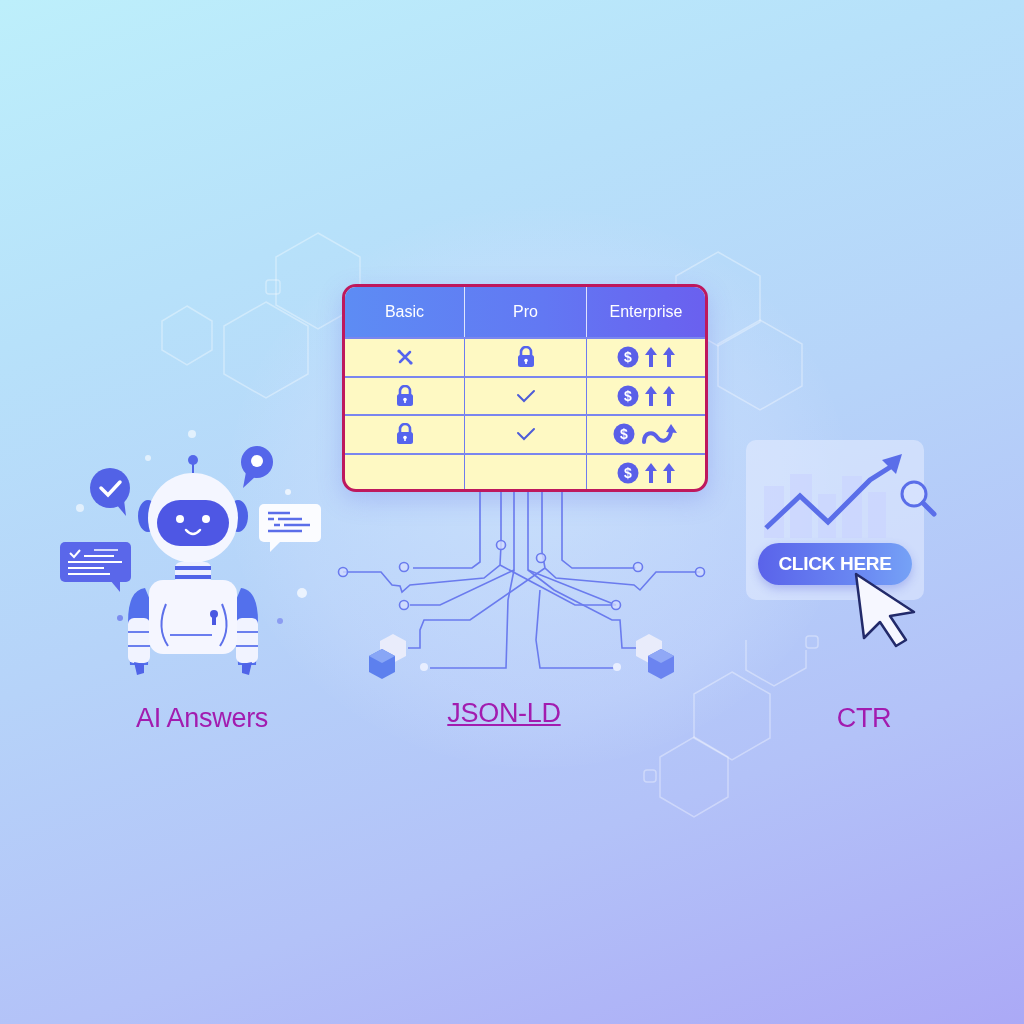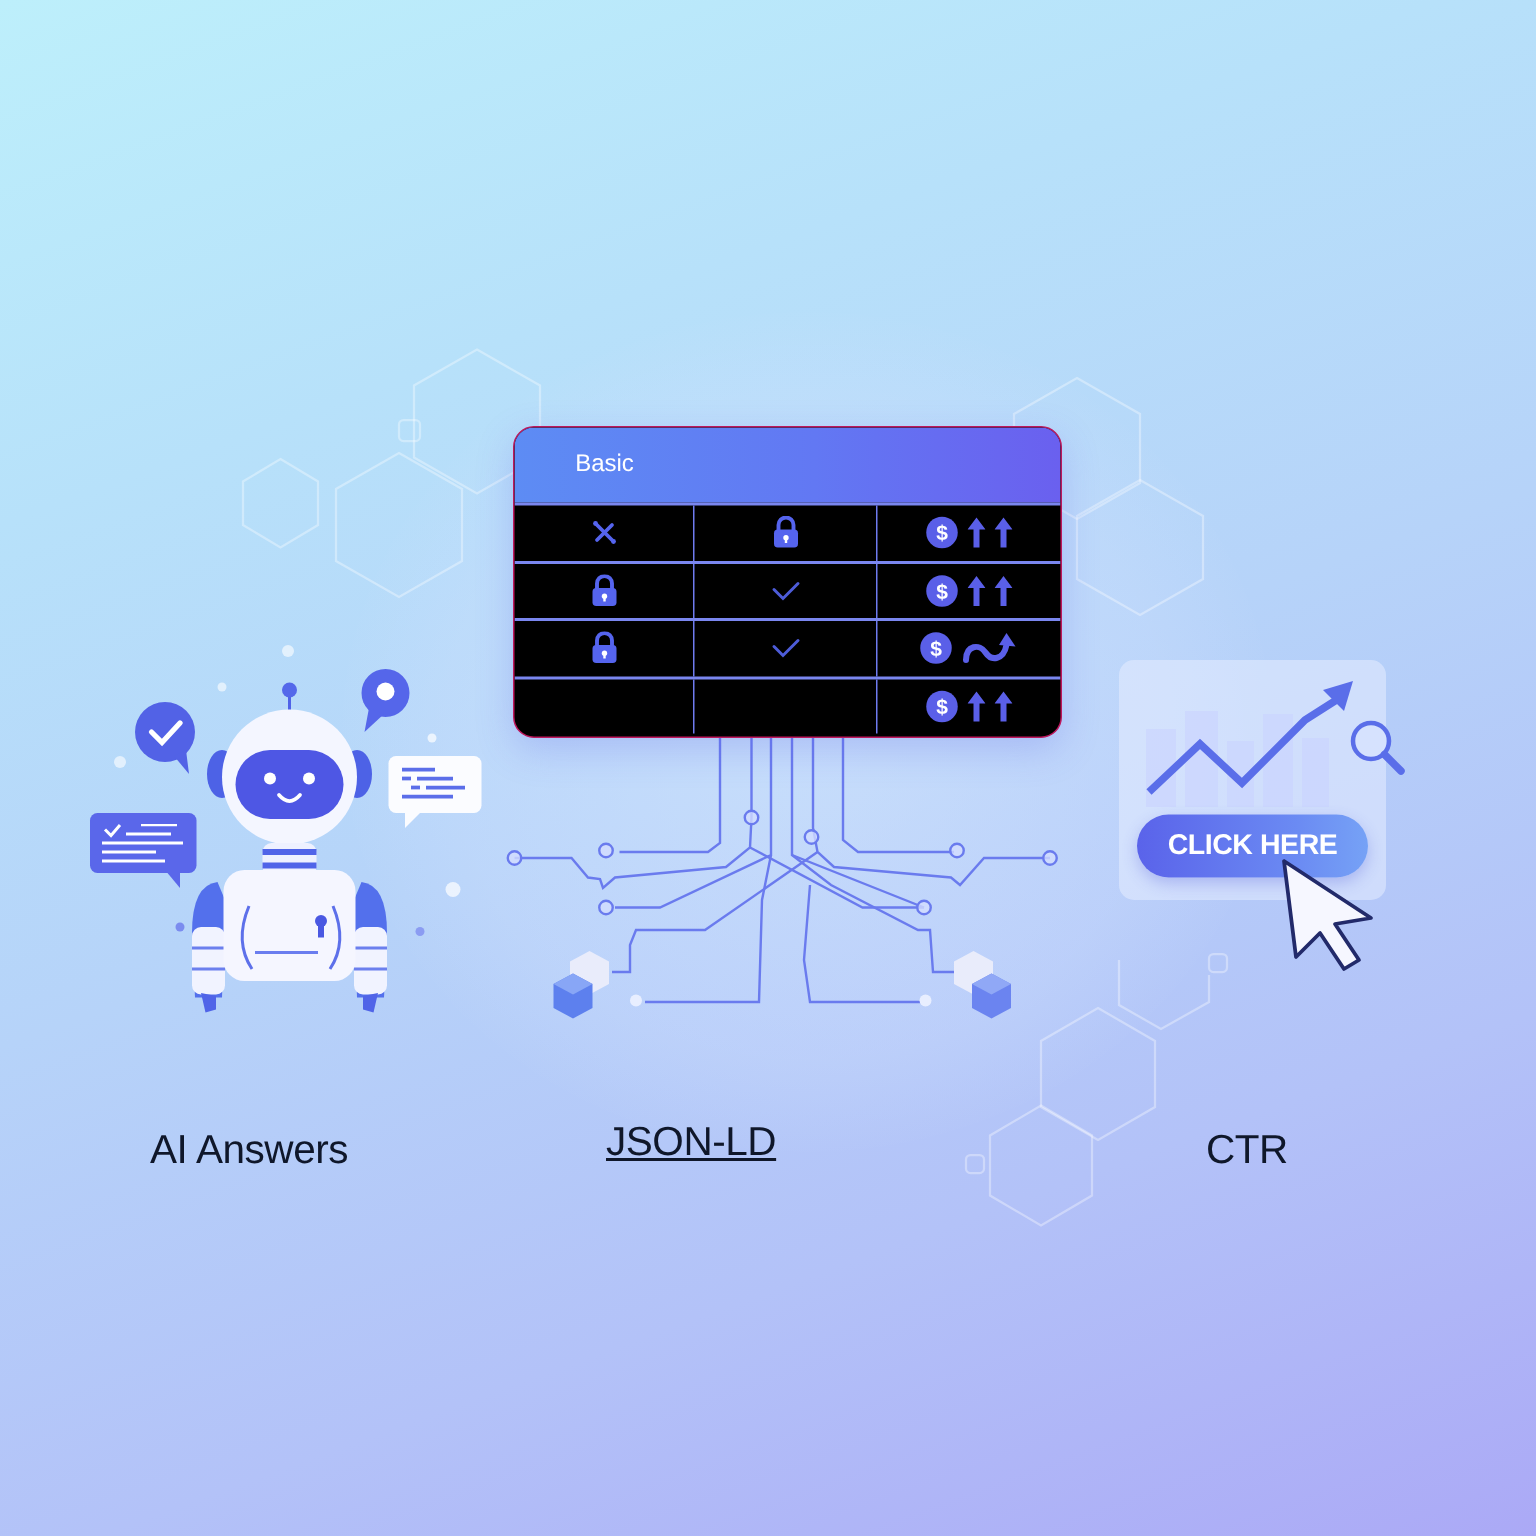--- a/index.html
+++ b/index.html
@@ -12,22 +12,22 @@
     .glow {
       position: absolute; left: 228px; top: 208px; width: 620px; height: 560px;
       border-radius: 50%;
       background: radial-gradient(ellipse at center, rgba(220,235,255,0.45) 0%, rgba(210,225,255,0.25) 55%, rgba(200,215,255,0) 72%);
     }
     .bg-svg { position: absolute; left: 0; top: 0; width: 1024px; height: 1024px; }
 
     
     .table-card {
       position: absolute; left: 342px; top: 284px; width: 366px; height: 208px;
-      border: 1px solid #be185d; border-radius: 14px; overflow: hidden;
-      background: #000000; box-shadow: 0 8px 24px rgba(90,100,230,0.25);
+      border: 3px solid #be185d; border-radius: 14px; overflow: hidden;
+      background: #fef9c3; box-shadow: 0 8px 24px rgba(90,100,230,0.25);
     }
     .t-head {
       display: grid; grid-template-columns: 120px 122px 1fr; height: 50px;
       background: linear-gradient(90deg, #5d8cf4 0%, #6278f3 55%, #6a60ef 100%);
     }
     .t-head div {
       display: flex; align-items: center; justify-content: center;
       color: #ffffff; font-size: 16px; border-right: 1.5px solid rgba(255,255,255,0.8);
     }
     .t-head div:last-child { border-right: none; }
@@ -43,23 +43,22 @@
 
     .ico-lock { width: 18px; height: 22px; }
     .ico-check { width: 22px; height: 16px; }
     .ico-cross { width: 20px; height: 20px; }
     .ico-dollar { width: 22px; height: 22px; }
     .ico-up { width: 12px; height: 22px; }
     .ico-wave { width: 38px; height: 24px; }
 
     
     .label {
-      position: absolute; color: #0f172a; font-size: 27px; 
+      position: absolute; color: #a21caf; font-size: 27px; text-align: center;
       letter-spacing: -0.3px;
-      margin-top: 48px;
     }
     .lbl-ai { left: 100px; top: 703px; width: 204px; }
     .lbl-json { left: 404px; top: 698px; width: 200px; text-decoration: underline; }
     .lbl-ctr { left: 804px; top: 703px; width: 120px; }
 
     
     .ctr-panel {
       position: absolute; left: 746px; top: 440px; width: 178px; height: 160px;
       background: rgba(230,236,255,0.55); border-radius: 10px;
     }
@@ -205,20 +204,22 @@
     <line x1="94" y1="550" x2="118" y2="550" stroke="#fff" stroke-width="1.5"></line>
     <line x1="68" y1="562" x2="122" y2="562" stroke="#fff" stroke-width="2"></line>
     <line x1="68" y1="568" x2="104" y2="568" stroke="#fff" stroke-width="2"></line>
     <line x1="68" y1="574" x2="110" y2="574" stroke="#fff" stroke-width="2"></line>
   </g>
 </svg>
 
 <div class="table-card">
   <div class="t-head">
     <div>Basic</div>
+    <div>Pro</div>
+    <div>Enterprise</div>
   </div>
 
   <div class="t-row">
     <div>
       <svg class="ico-cross" viewBox="0 0 20 20">
         <path d="M4,4 L16,16 M15,5 L5,15" stroke="#5564ee" stroke-width="2.5" stroke-linecap="round"></path>
         <circle cx="4" cy="4" r="1.6" fill="#5564ee"></circle>
           <circle cx="16" cy="16" r="1.6" fill="#5564ee"></circle>
       </svg>
     </div>

